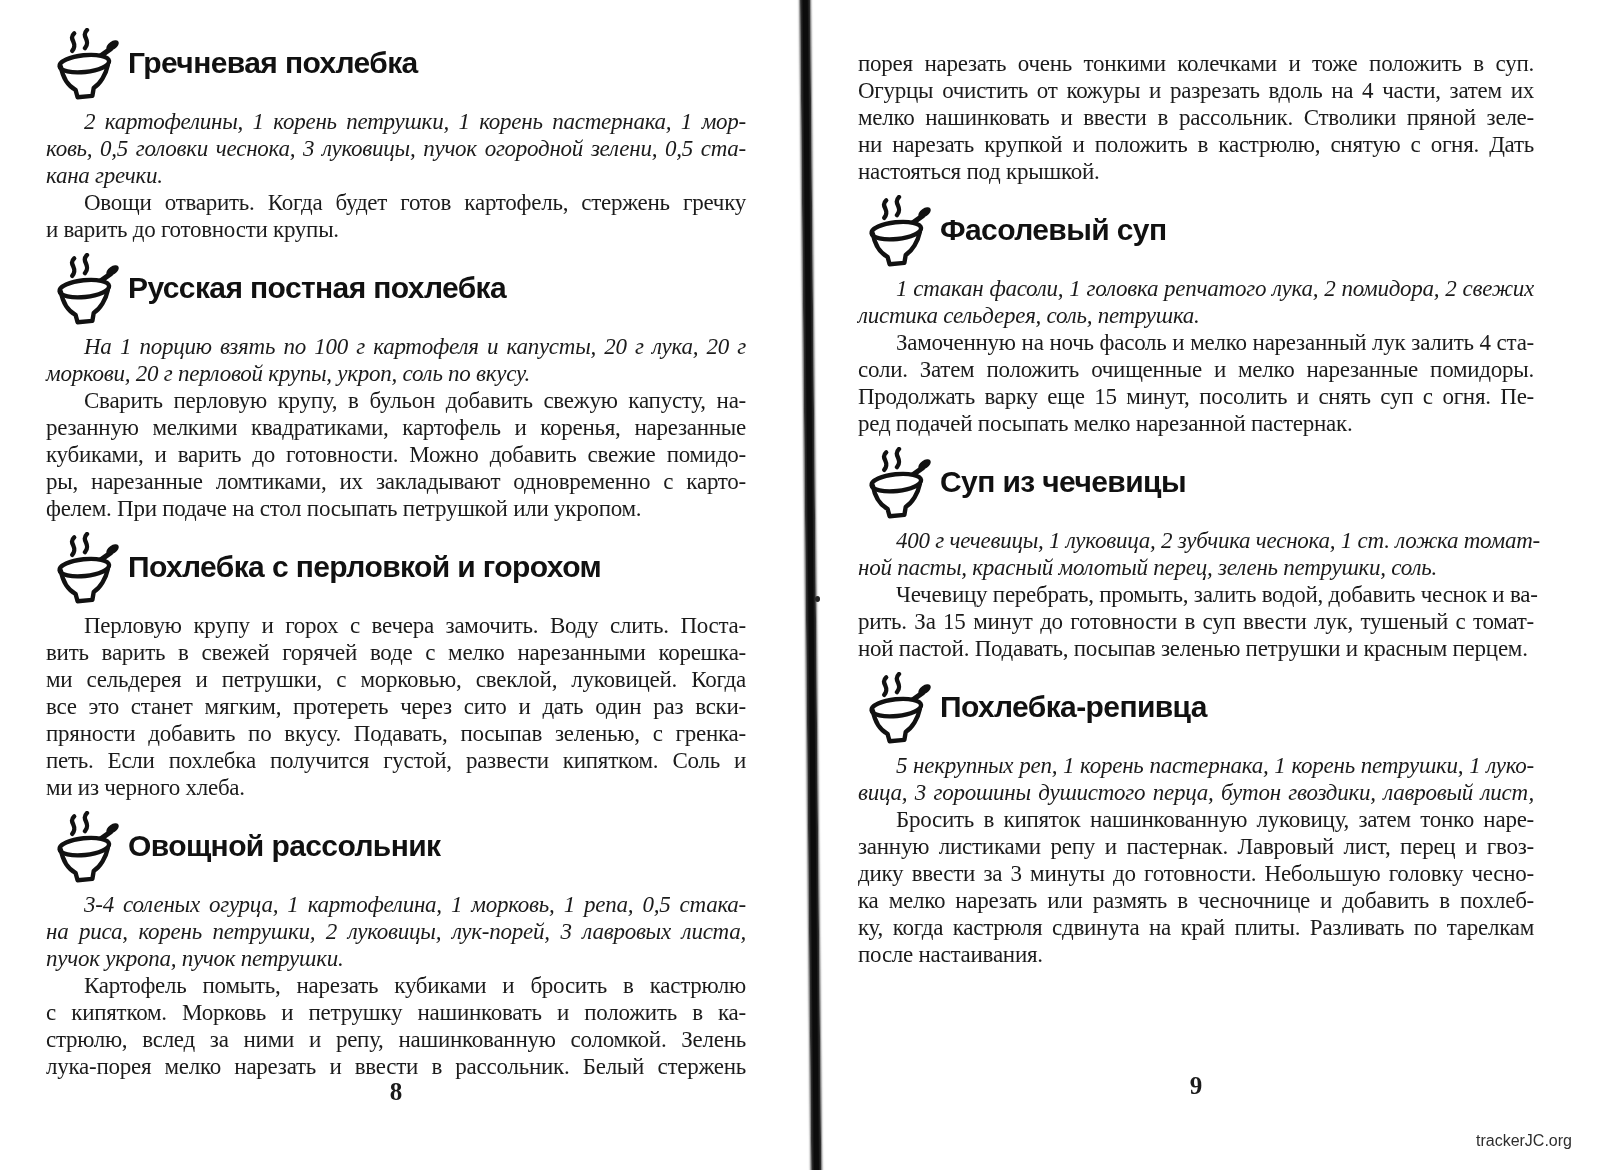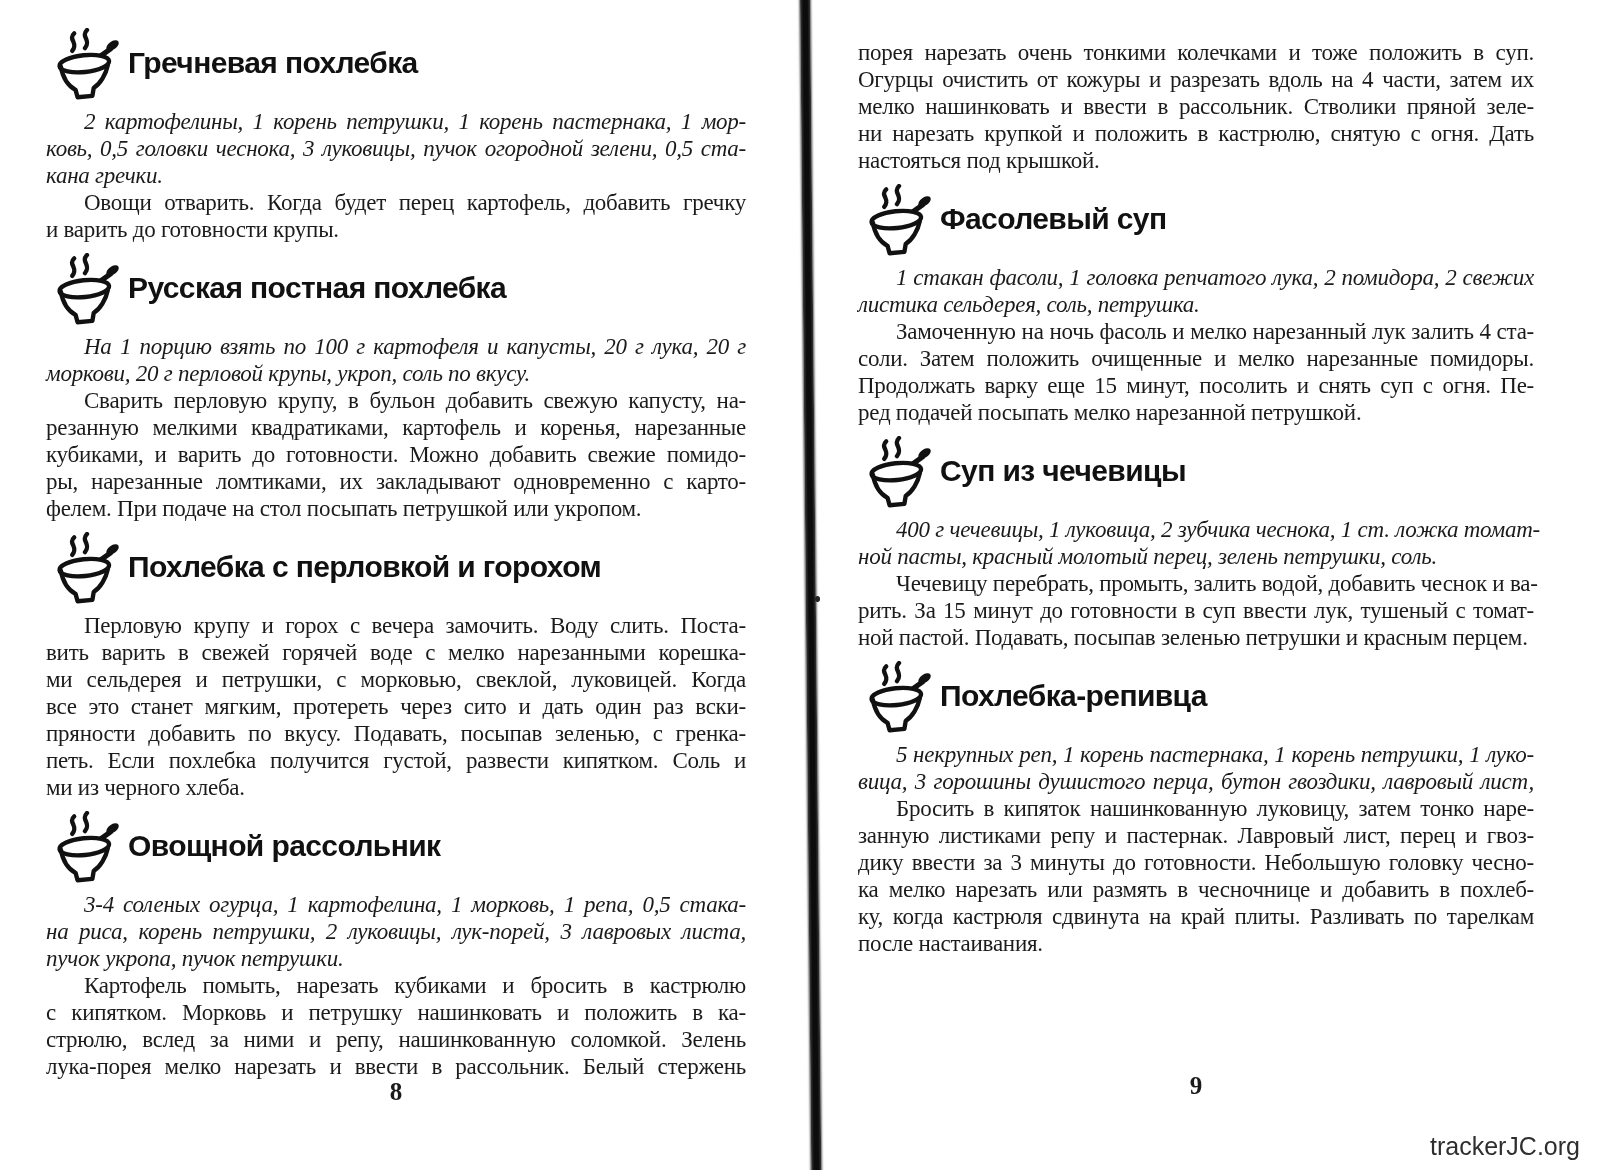--- a/index.html
+++ b/index.html
@@ -6,21 +6,21 @@
     margin: 0; padding: 0;
     width: 1600px; height: 1170px;
     background: #ffffff;
     overflow: hidden;
     font-family: "Liberation Serif", serif;
     color: #1b1b1b;
     position: relative;
   }
   .page { position: absolute; top: 0; }
   .page-left  { left: 46px;  width: 700px; padding-top: 26px; }
-  .page-right { left: 858px; width: 676px; padding-top: 39px; }
+  .page-right { left: 858px; width: 676px; padding-top: 50px; }
 
   .recipe { display: block; }
   .recipe-header {
     display: flex; align-items: center; gap: 0;
     height: 74px; margin: 10px 0 6px 0;
   }
   .recipe:first-child .recipe-header { margin-top: 2px; }
   .bowl-wrap { width: 82px; height: 74px; flex: none; }
   .bowl-wrap svg { width: 82px; height: 74px; display: block; }
   .recipe-title {
@@ -67,23 +67,23 @@
   }
   .speck {
     position: absolute;
     left: 815px; top: 596px;
     width: 5px; height: 6px;
     background: #242424;
     border-radius: 50%;
   }
   .watermark {
     position: absolute;
-    right: 20px; top: 1132px;
+    right: 28px; top: 1132px;
     font-family: "Liberation Sans", sans-serif;
-    font-size: 25px;
+    font-size: 16px;
     color: #2e2e2e;
   }
 </style>
 </head>
 <body>
 
 <div class="page page-left" id="pageL">
     <section class="recipe">
       <div class="recipe-header">
         <div class="bowl-wrap">
@@ -98,21 +98,21 @@
     </g>
     <ellipse cx="46" cy="53" rx="37" ry="12.5" fill="#fff" stroke="#111" stroke-width="6.5" transform="rotate(-6 46 53)"></ellipse>
     <path d="M11 57 C14 74 22 86 33 92 L36 103 58 101 60 89 C70 83 78 69 81 55" fill="none" stroke="#111" stroke-width="6.5" stroke-linejoin="round" stroke-linecap="round"></path>
   </svg>
 </div>
         <h2 class="recipe-title">Гречневая похлебка</h2>
       </div>
       <div class="line ital first">2 картофелины, 1 корень петрушки, 1 корень пастернака, 1 мор-</div>
       <div class="line ital">ковь, 0,5 головки чеснока, 3 луковицы, пучок огородной зелени, 0,5 ста-</div>
       <div class="line ital last">кана гречки.</div>
-      <div class="line first">Овощи отварить. Когда будет перец картофель, добавить гречку</div>
+      <div class="line first">Овощи отварить. Когда будет готов картофель, стержень гречку</div>
       <div class="line last">и варить до готовности крупы.</div>
     </section>
     <section class="recipe">
       <div class="recipe-header">
         <div class="bowl-wrap">
   <svg viewBox="0 0 100 110" xmlns="http://www.w3.org/2000/svg">
     <g stroke="#111" stroke-width="6.5" fill="none" stroke-linecap="round">
       <path d="M31 8 C21 17 38 22 28 34"></path>
       <path d="M50 3 C40 13 57 18 47 30"></path>
     </g>
@@ -211,21 +211,21 @@
     <path d="M11 57 C14 74 22 86 33 92 L36 103 58 101 60 89 C70 83 78 69 81 55" fill="none" stroke="#111" stroke-width="6.5" stroke-linejoin="round" stroke-linecap="round"></path>
   </svg>
 </div>
         <h2 class="recipe-title">Фасолевый суп</h2>
       </div>
       <div class="line ital first">1 стакан фасоли, 1 головка репчатого лука, 2 помидора, 2 свежих</div>
       <div class="line ital last">листика сельдерея, соль, петрушка.</div>
       <div class="line first">Замоченную на ночь фасоль и мелко нарезанный лук залить 4 ста-</div>
       <div class="line">соли. Затем положить очищенные и мелко нарезанные помидоры.</div>
       <div class="line">Продолжать варку еще 15 минут, посолить и снять суп с огня. Пе-</div>
-      <div class="line last">ред подачей посыпать мелко нарезанной петрушкой.</div>
+      <div class="line last">ред подачей посыпать мелко нарезанной пастернак.</div>
     </section>
     <section class="recipe">
       <div class="recipe-header">
         <div class="bowl-wrap">
   <svg viewBox="0 0 100 110" xmlns="http://www.w3.org/2000/svg">
     <g stroke="#111" stroke-width="6.5" fill="none" stroke-linecap="round">
       <path d="M31 8 C21 17 38 22 28 34"></path>
       <path d="M50 3 C40 13 57 18 47 30"></path>
     </g>
     <g>

